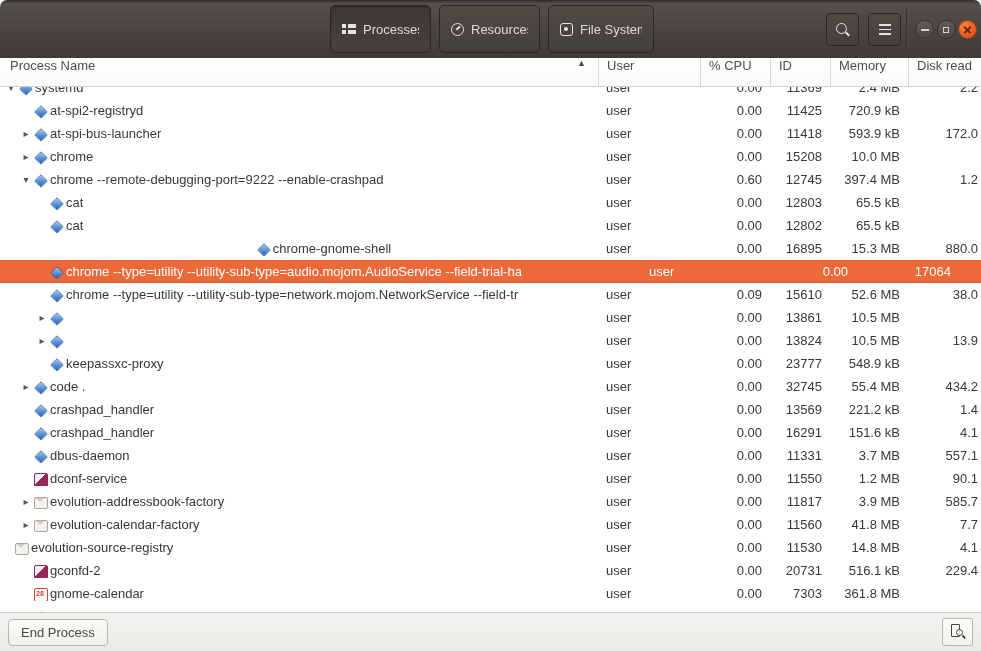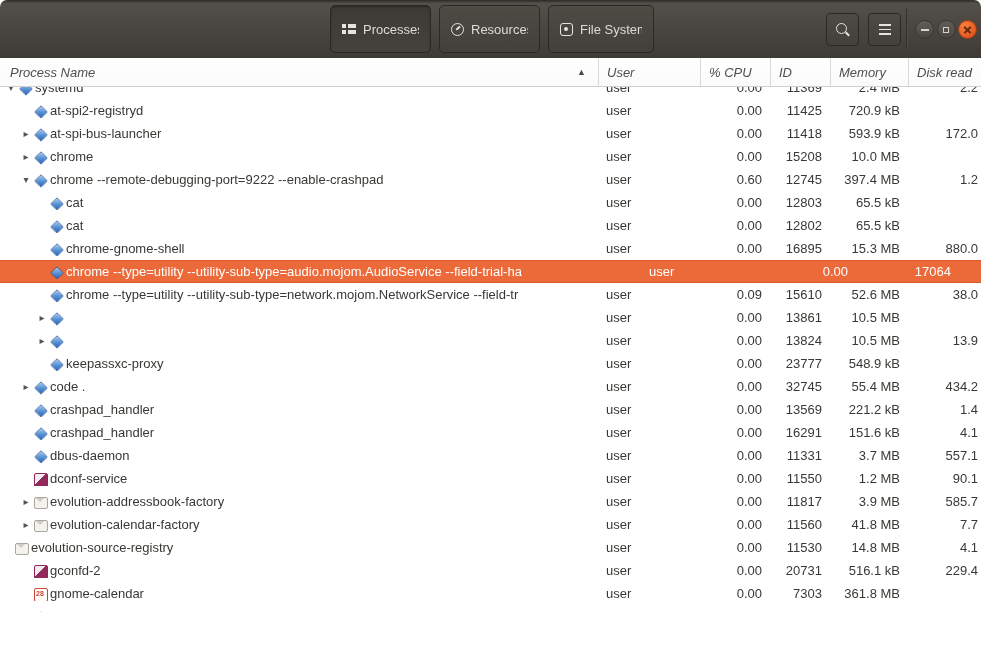--- a/index.html
+++ b/index.html
@@ -53,21 +53,21 @@
   .g-max { position:absolute; left:5.5px; top:5.5px; width:6px; height:6px; border:1.5px solid #d6d3cd; }
   .wbtn.close { background:radial-gradient(circle at 35% 30%, #f8823f, #e2541b 75%); border-color:#a93d12; }
   .g-close { position:absolute; left:4px; top:8px; width:9px; height:1.7px; background:#642a0e; transform:rotate(45deg); }
   .g-close::after { content:""; position:absolute; left:0; top:0; width:9px; height:1.7px;
     background:#642a0e; transform:rotate(-90deg); }
 
   
   .grid-cols { display:grid; grid-template-columns:598px 102px 70px 60px 78px 73px; }
   .thead { height:29px; flex:0 0 29px; background:linear-gradient(#ffffff,#fbfafa);
     border-bottom:1px solid #d3cfca; color:#504e4a; font-size:13px; }
-  .th { display:flex; align-items:center; padding-left:8px; overflow:hidden; white-space:nowrap;font-style:italic; }
+  .th { display:flex; padding-left:8px; overflow:hidden; white-space:nowrap; }
   .th + .th { border-left:1px solid #dcd8d3; }
   .th.name { padding-left:10px; justify-content:space-between; }
   .sortarrow { font-size:9px; color:#4c4a46; margin-right:12px; }
 
   .tbody { height:525px; flex:0 0 525px; overflow:hidden; background:#fff; }
   .row { height:23px; align-items:center; font-size:13px; color:#3a3834; cursor:default; }
   .row.clip-top { margin-top:-11px; }
   .row.selected { background:#ec6a3a; color:#fff;
     box-shadow:inset 0 1px 0 #dd5c2d, inset 0 -1px 0 #dd5c2d;gap:43px; }
   .cell { overflow:hidden; white-space:nowrap; }
@@ -260,21 +260,21 @@
           <span class="picon app"></span>
           <span>cat</span>
         </div>
         <div class="cell user">user</div>
         <div class="cell num">0.00</div>
         <div class="cell num">12802</div>
         <div class="cell num">65.5 kB</div>
         <div class="cell disk"></div>
       </div>
       <div class="row grid-cols">
-        <div class="cell name" style="padding-left: 35px;">
+        <div class="cell name" style="padding-left: 35px; justify-content: center;">
           <span class="exp"></span>
           <span class="picon app"></span>
           <span>chrome-gnome-shell</span>
         </div>
         <div class="cell user">user</div>
         <div class="cell num">0.00</div>
         <div class="cell num">16895</div>
         <div class="cell num">15.3 MB</div>
         <div class="cell disk">880.0</div>
       </div>
@@ -463,14 +463,24 @@
           <span></span>
         </div>
         <div class="cell user"></div>
         <div class="cell num"></div>
         <div class="cell num"></div>
         <div class="cell num"></div>
         <div class="cell disk"></div>
       </div>
     </div>
 
+  <div class="statusbar">
+    <button class="endbtn">End Process</button>
+    <button class="docbtn">
+      <span class="docicon">
+        <i class="page"></i>
+          <i class="lens"></i>
+          <i class="handle"></i>
+      </span>
+    </button>
+  </div>
 
 </div>
 
 </body></html>

